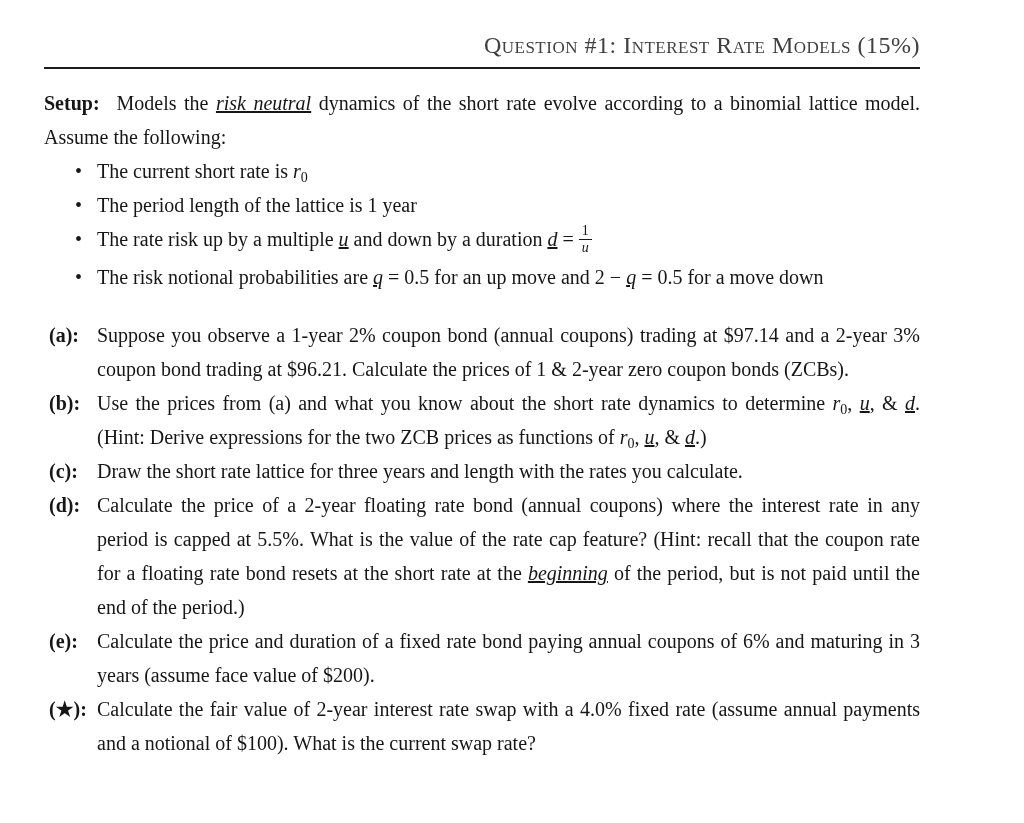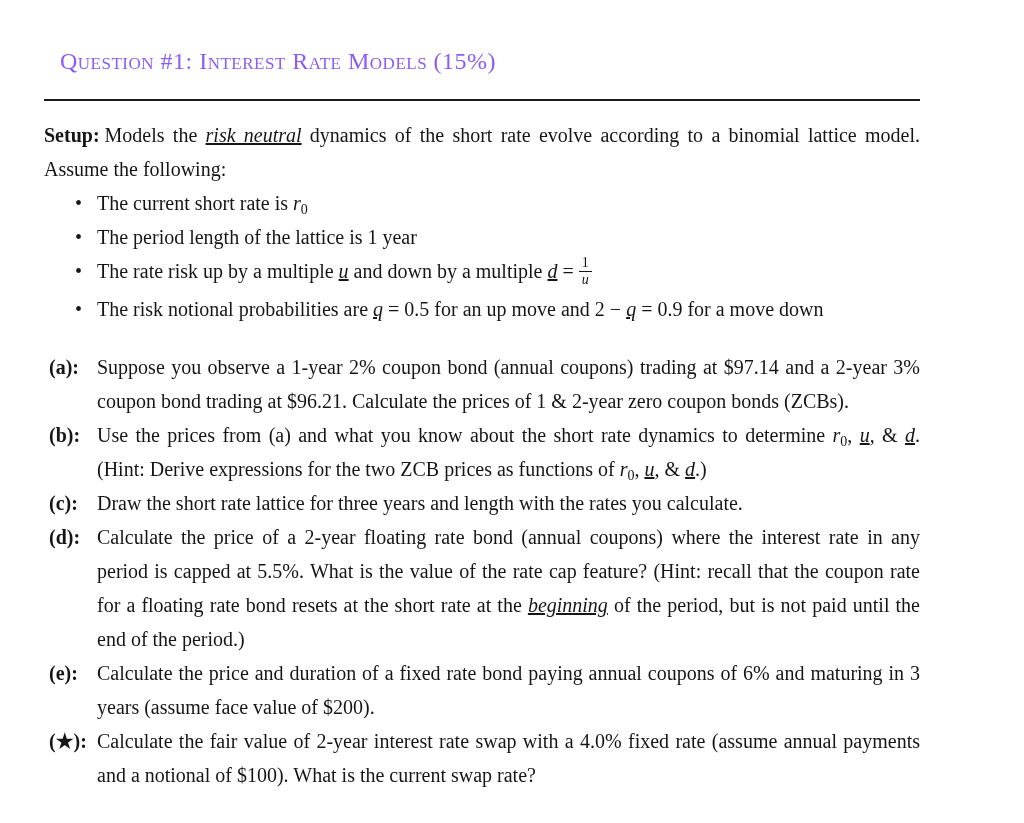--- a/index.html
+++ b/index.html
@@ -17,36 +17,37 @@
     font-family: "Liberation Serif", serif;
     font-size: 20px;
     padding: 30px 104px 0 44px;
     overflow: hidden;
   }
   .header {
     border-bottom: 2px solid #1c1c1c;
     padding-bottom: 7px;
   }
   .header h1 {
-    margin: 16px;
+    margin: 0;
     font-size: 24px;
     font-weight: normal;
     font-variant: small-caps;
     letter-spacing: 0.5px;
     line-height: 30px;
-    color: #8b5cf6;
+    color: #404040;
+    text-align: right;
   }
   .setup {
     margin: 17px 0 0 0;
     text-align: justify;
     line-height: 34px;
   }
   .setup-label {
     font-weight: bold;
-    margin-right: 5px;
+    margin-right: 17px;
     font-family: Liberation Serif, serif;
   }
   .bullets {
     margin: 0;
   }
   .bullet-row {
     display: grid;
     grid-template-columns: 53px 1fr;
     line-height: 34px;
   }
@@ -109,25 +110,25 @@
     <div class="bullet-row">
       <span class="bullet-marker">•</span>
       <span class="bullet-text"><span>The current short rate is </span><span class="mvar">r</span><sub>0</sub></span>
     </div>
     <div class="bullet-row">
       <span class="bullet-marker">•</span>
       <span class="bullet-text"><span>The period length of the lattice is 1 year</span></span>
     </div>
     <div class="bullet-row">
       <span class="bullet-marker">•</span>
-      <span class="bullet-text"><span>The rate risk up by a multiple </span><span class="it">u</span><span> and down by a multiple </span><span class="it">d</span><span> = </span><span class="frac"><span class="num">1</span><span class="den">u</span></span></span>
+      <span class="bullet-text"><span>The rate risk up by a multiple </span><span class="it">u</span><span> and down by a duration </span><span class="it">d</span><span> = </span><span class="frac"><span class="num">1</span><span class="den">u</span></span></span>
     </div>
     <div class="bullet-row">
       <span class="bullet-marker">•</span>
-      <span class="bullet-text"><span>The risk notional probabilities are </span><span class="it">q</span><span> = 0.5 for an up move and 2 − </span><span class="it">q</span><span> = 0.9 for a move down</span></span>
+      <span class="bullet-text"><span>The risk notional probabilities are </span><span class="it">q</span><span> = 0.5 for an up move and 2 − </span><span class="it">q</span><span> = 0.5 for a move down</span></span>
     </div>
   </div>
 
   <div class="parts">
     <div class="part-row">
       <span class="part-label">(a):</span>
       <span class="part-text"><span>Suppose you observe a 1-year 2% coupon bond (annual coupons) trading at $97.14 and a 2-year 3% coupon bond trading at $96.21. Calculate the prices of 1 &amp; 2-year zero coupon bonds (ZCBs).</span></span>
     </div>
     <div class="part-row">
       <span class="part-label">(b):</span>

